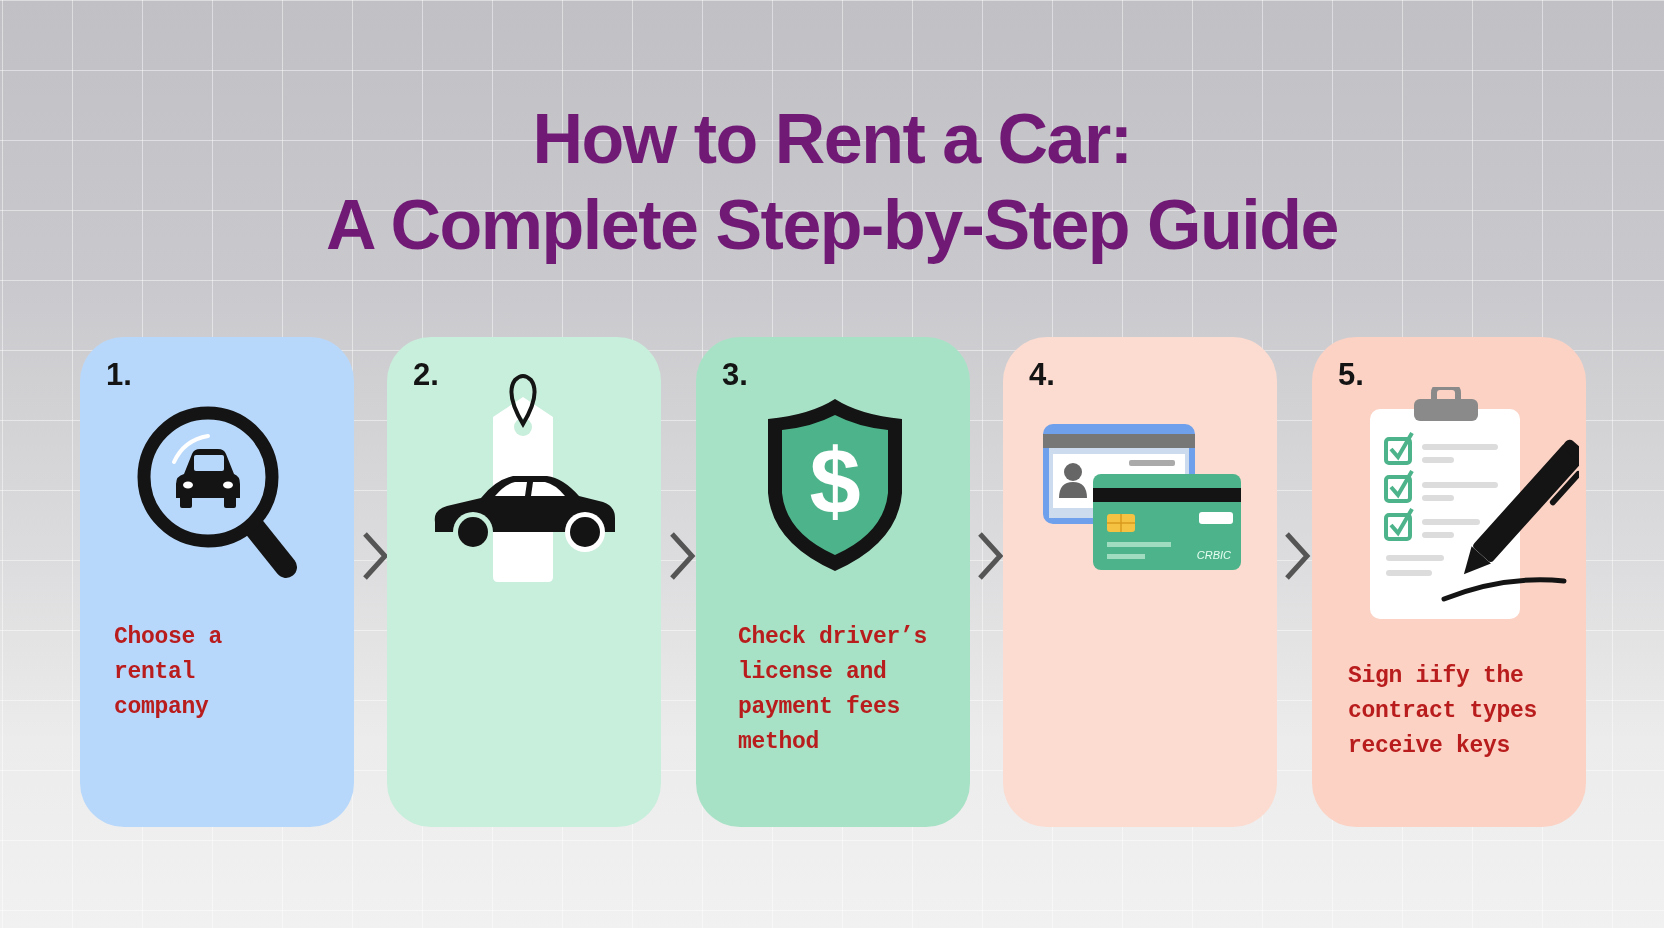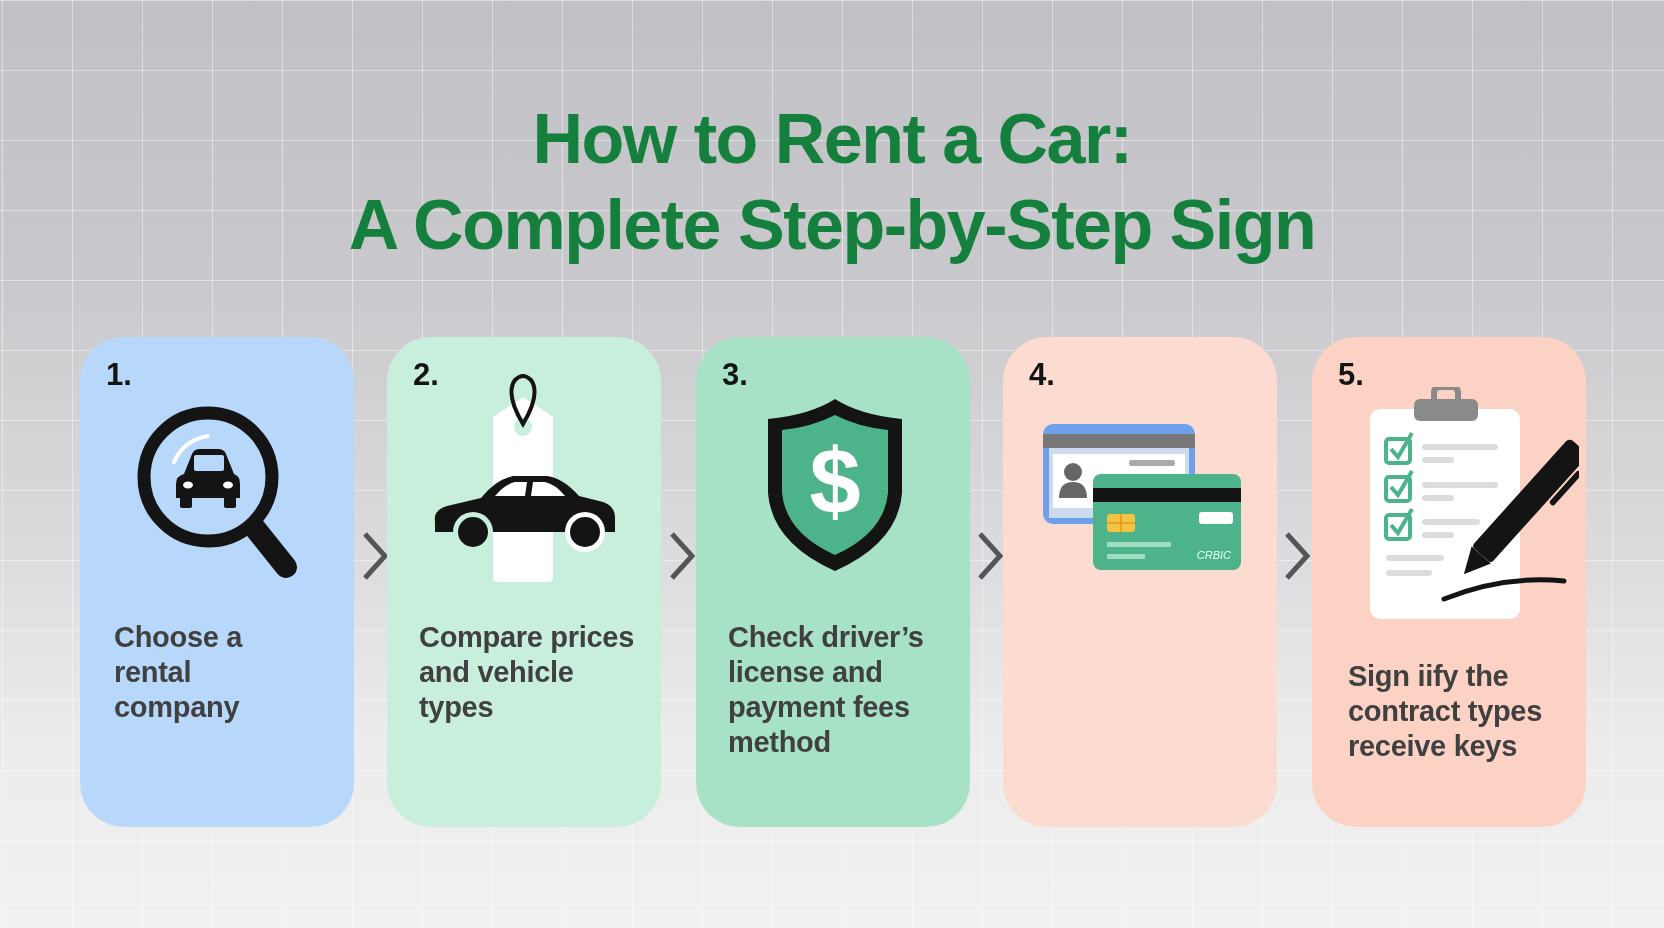--- a/index.html
+++ b/index.html
@@ -12,49 +12,50 @@
     position:absolute; inset:0;
     background-image:
       linear-gradient(to right, rgba(255,255,255,0.45) 1px, transparent 1px),
       linear-gradient(to bottom, rgba(255,255,255,0.45) 1px, transparent 1px);
     background-size: 70px 70px;
     background-position: 2px 0px;
     pointer-events:none;
   }
   .title {
     position:absolute; left:0; right:0; top:96px;
-    text-align:center; color:#15803d;
+    text-align:center; color:#701a75;
     font-weight:700; font-size:70px; line-height:86px;
     letter-spacing:-1.5px;
   }
   .title span { display:block; }
   .card {
     position:absolute; top:337px; width:274px; height:490px;
     border-radius:44px; box-sizing:border-box;
   }
   .num {
     position:absolute; left:26px; top:20px;
     font-size:31px; font-weight:700; color:#141414;
   }
   .label {
     position:absolute; left:34px; right:12px;
-    font-size:29px; font-weight:700; line-height:35px; color:#404040;
+    font-size:23px; font-weight:700; line-height:35px; color:#b91c1c;
     letter-spacing:-0.3px;
+    font-family:Liberation Mono, monospace;
   }
   .icon { position:absolute; }
   .chev { position:absolute; top:530px; width:30px; height:52px; }
 </style>
 </head>
 <body>
 
 <div class="grid"></div>
 
 <h1 class="title" style="margin:0;">
   <span>How to Rent a Car:</span>
-  <span>A Complete Step-by-Step Sign</span>
+  <span>A Complete Step-by-Step Guide</span>
 </h1>
 
 <div class="card" style="left:80px; background:#b8d8fb;">
   <div class="num">1.</div>
   <svg class="icon" style="left:56px; top:55px;" width="170" height="200" viewBox="0 0 170 200">
     <line x1="110" y1="125" x2="150" y2="175" stroke="#141414" stroke-width="22" stroke-linecap="round"></line>
     <circle cx="72" cy="85" r="64" fill="#b8d8fb" stroke="#141414" stroke-width="13"></circle>
     <path d="M38 70 Q48 48 72 44" stroke="#fff" stroke-width="4" fill="none" stroke-linecap="round"></path>
     <path d="M48 82 L56 62 Q58 57 64 57 L82 57 Q88 57 90 62 L98 82 Q104 84 104 92 L104 106 L40 106 L40 92 Q40 84 48 82 Z" fill="#141414"></path>
     <rect x="58" y="63" width="30" height="16" rx="2" fill="#b8d8fb"></rect>
@@ -77,35 +78,34 @@
     <circle cx="100" cy="55" r="9" fill="#c8eedc"></circle>
     <path d="M100 52 Q82 22 92 8 Q100 0 108 8 Q118 22 100 52 Z" fill="none" stroke="#141414" stroke-width="4"></path>
     <path d="M12 150 Q10 138 24 134 L58 126 Q72 108 90 104 L124 104 Q140 106 156 124 L180 130 Q192 134 192 146 L192 160 L12 160 Z" fill="#141414"></path>
     <path d="M72 124 Q82 112 92 110 L104 110 L102 124 Z" fill="#fff"></path>
     <path d="M110 110 L122 110 Q132 112 142 124 L108 124 Z" fill="#fff"></path>
     <circle cx="50" cy="160" r="20" fill="#c8eedc"></circle>
     <circle cx="50" cy="160" r="15" fill="#141414"></circle>
     <circle cx="162" cy="160" r="20" fill="#fff"></circle>
     <circle cx="162" cy="160" r="15" fill="#141414"></circle>
   </svg>
-  <div class="label" style="top:283px; left:32px; width:230px;">Compare prices and vehicle types</div>
 </div>
 
 <svg class="chev" style="left:667px;" viewBox="0 0 30 52">
   <polyline points="5,4 25,26 5,48" fill="none" stroke="#555" stroke-width="5"></polyline>
 </svg>
 
 <div class="card" style="left:696px; background:#a8e2c6;">
   <div class="num">3.</div>
   <svg class="icon" style="left:64px; top:56px;" width="150" height="184" viewBox="0 0 150 184">
     <path d="M75 6 Q100 22 142 26 L142 100 Q138 150 75 178 Q12 150 8 100 L8 26 Q50 22 75 6 Z" fill="#141414"></path>
     <path d="M75 22 Q98 34 128 37 L128 100 Q124 140 75 162 Q26 140 22 100 L22 37 Q52 34 75 22 Z" fill="#4db38a"></path>
     <text x="75" y="120" text-anchor="middle" font-family="Liberation Sans, sans-serif" font-weight="700" font-size="92" fill="#fff">$</text>
   </svg>
-  <div class="label" style="top:283px; left:32px; width:220px;">Check driver’s license and payment fees method</div>
+  <div class="label" style="top:283px; left:42px; width:220px;">Check driver’s license and payment fees method</div>
 </div>
 
 <svg class="chev" style="left:975px;" viewBox="0 0 30 52">
   <polyline points="5,4 25,26 5,48" fill="none" stroke="#555" stroke-width="5"></polyline>
 </svg>
 
 <div class="card" style="left:1003px; background:#fcdcd0;">
   <div class="num">4.</div>
   <svg class="icon" style="left:38px; top:85px;" width="200" height="150" viewBox="0 0 200 150">
     <rect x="2" y="2" width="152" height="100" rx="10" fill="#6fa0ec"></rect>

